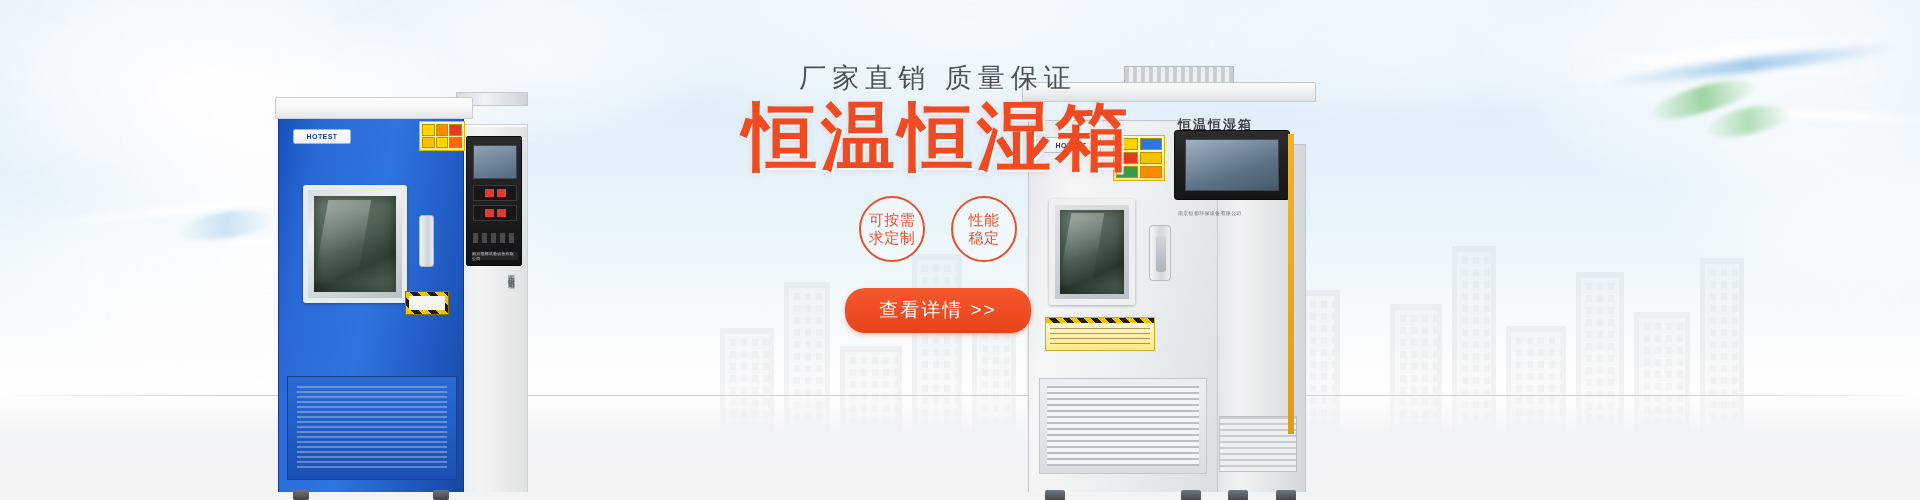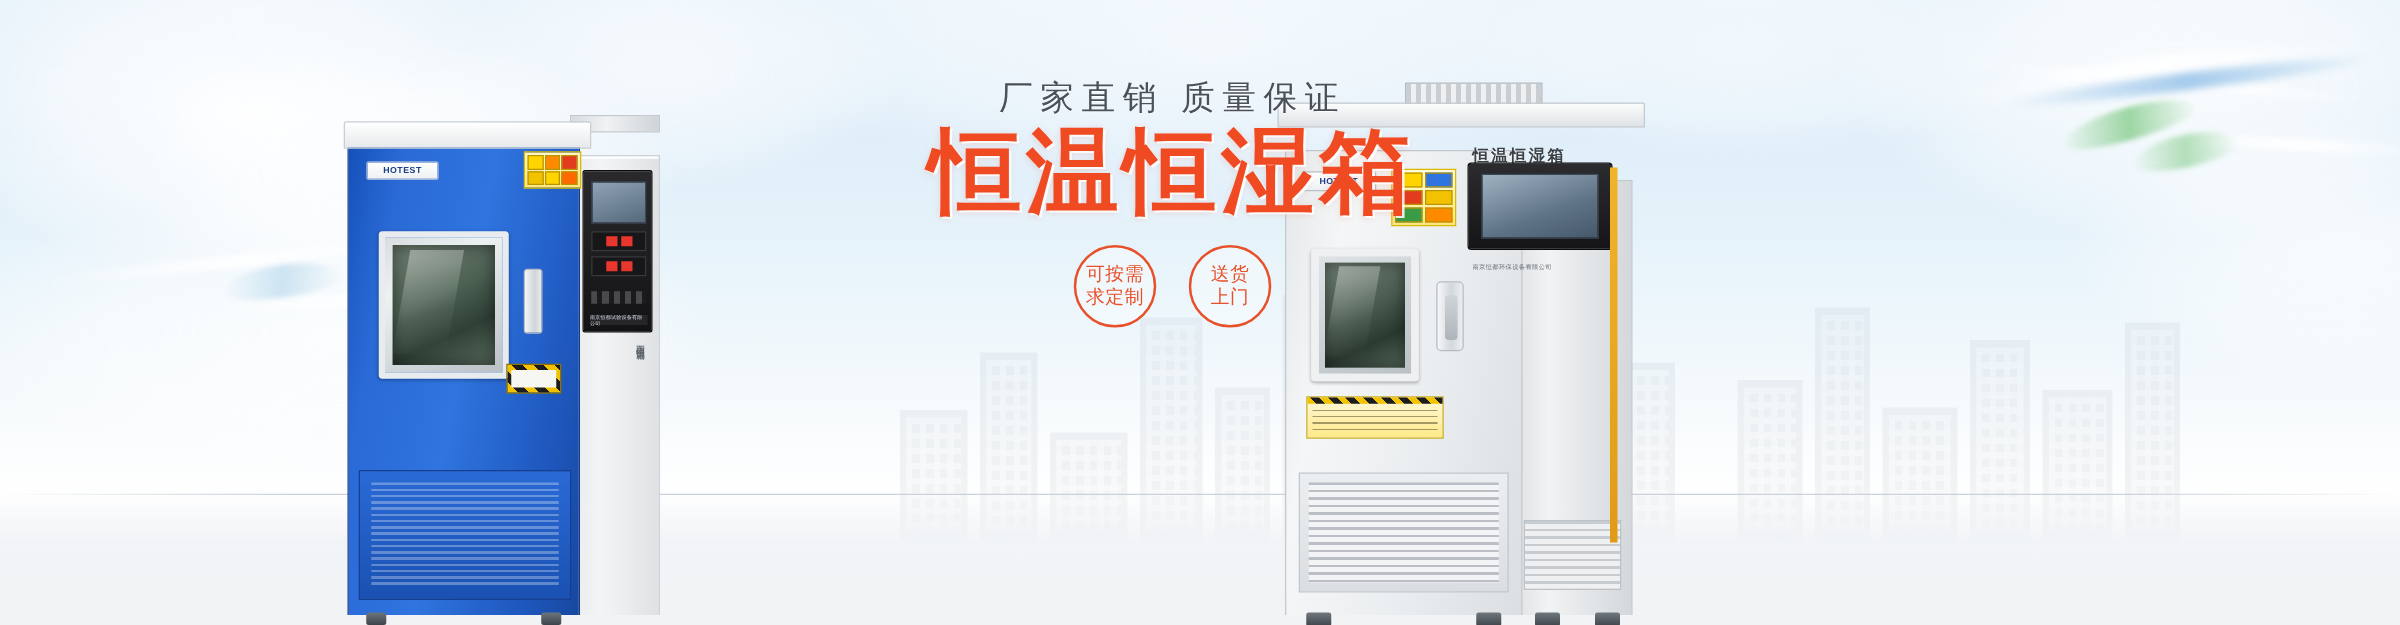--- a/index.html
+++ b/index.html
@@ -538,20 +538,23 @@
 
     <div class="headline">恒温恒湿箱</div>
 
 
     <div class="badges">
       <div class="badge">
         <span>可按需</span>
         <span>求定制</span>
       </div>
       <div class="badge">
-        <span>送货</span>
-        <span>上门</span>
-      </div>
-    </div>
-
+        <span>性能</span>
+        <span>稳定</span>
+      </div>
+    </div>
+
+    <div class="cta-wrap">
+      <button class="cta">查看详情 &gt;&gt;</button>
+    </div>
 
   </div>
 </div>
 
 </body></html>

